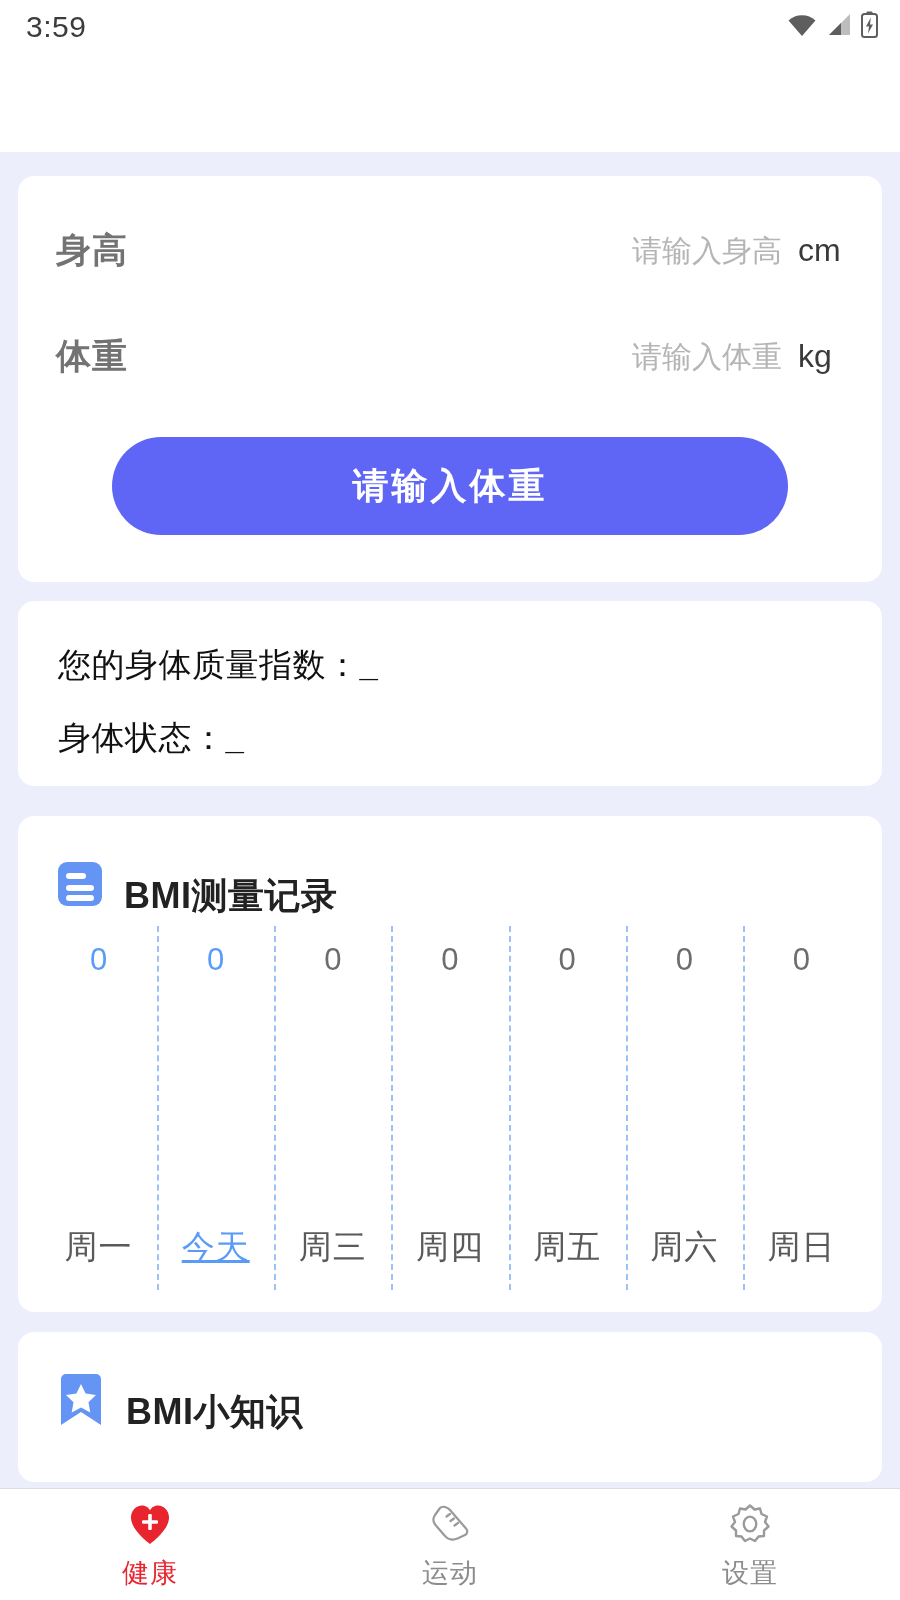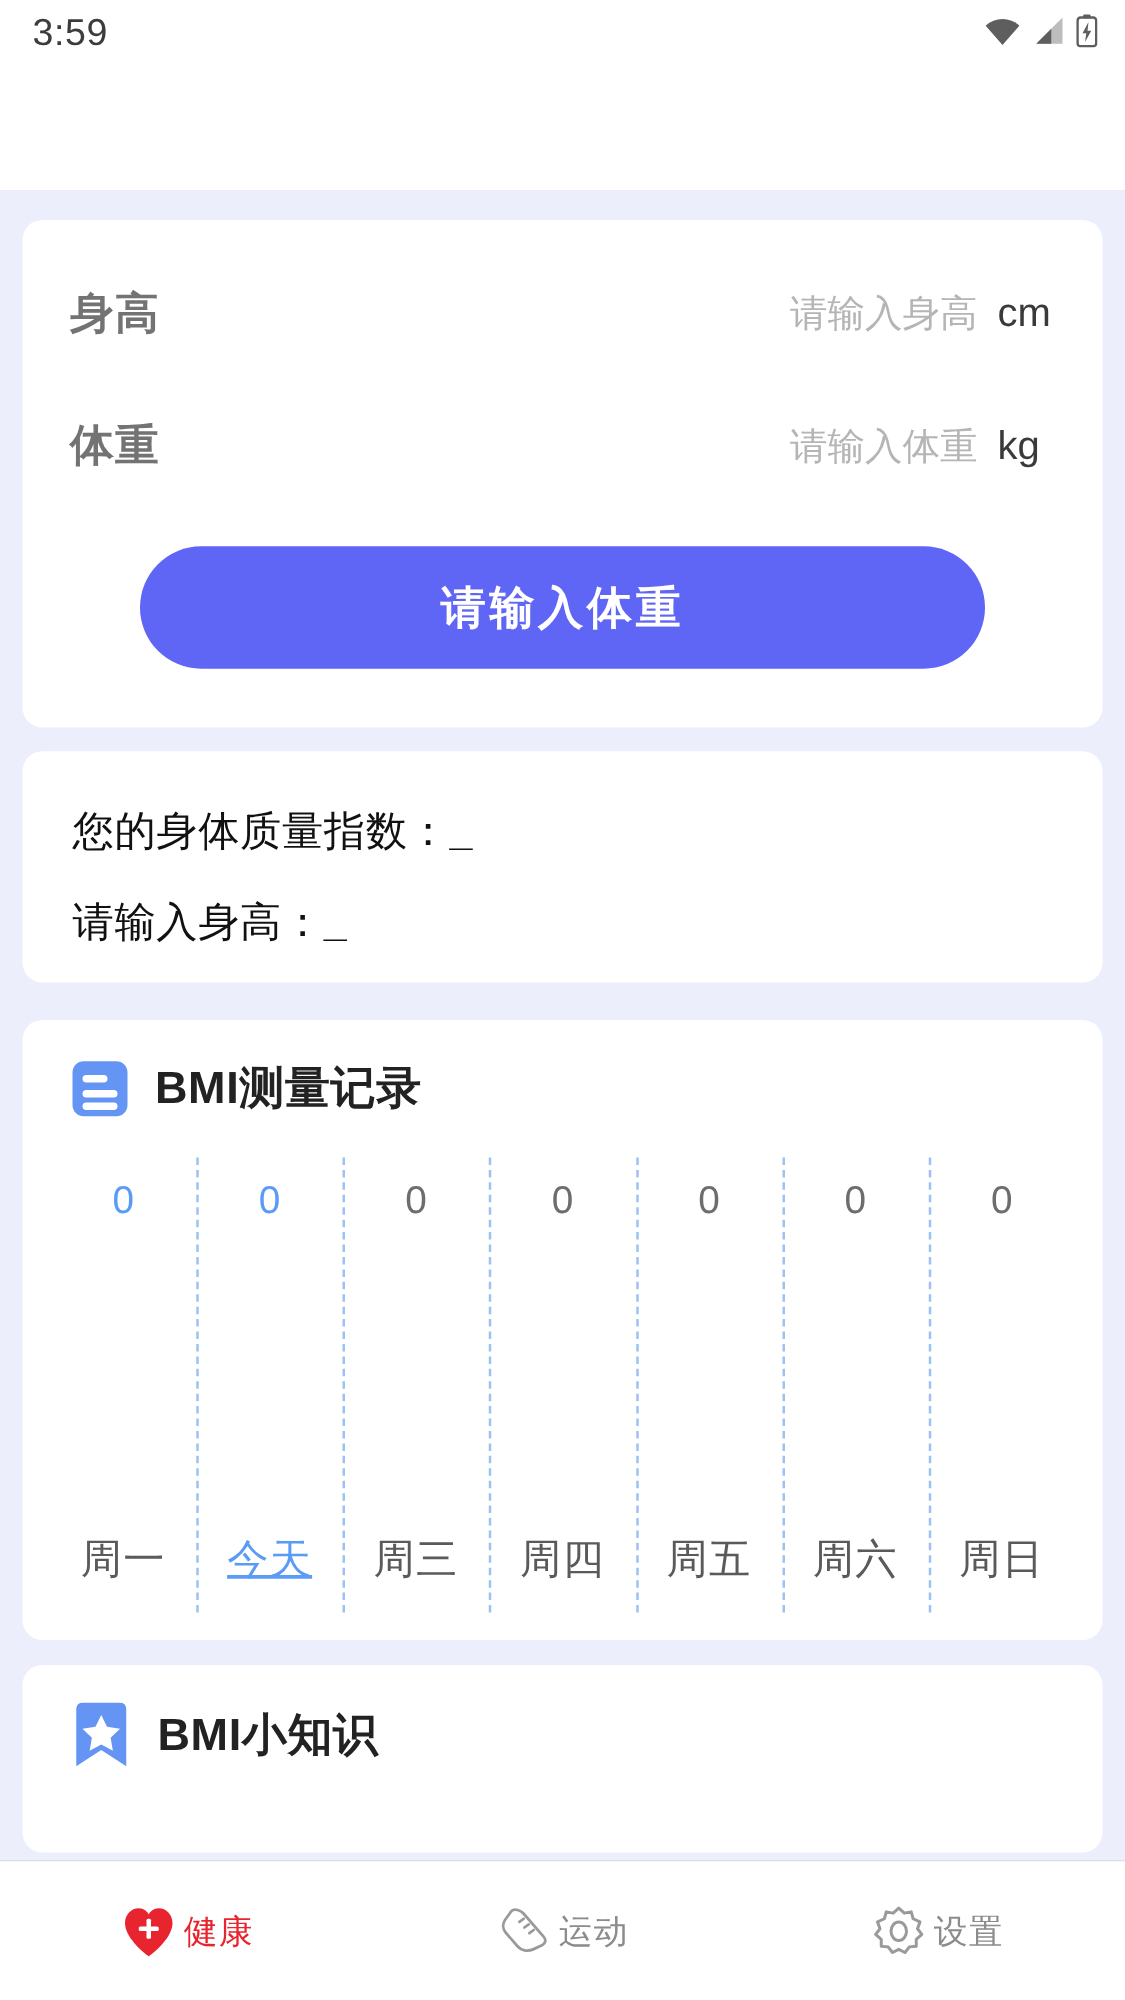--- a/index.html
+++ b/index.html
@@ -74,21 +74,21 @@
   #result-state { top:115px; }
   .result-value { font-weight:bold; }
 
   
   #card-chart { top:816px; height:496px; }
   .card-head {
     position:absolute; left:40px; top:30px;
     display:flex; align-items:center; gap:22px;
   }
   .card-head .title {
-    font-size:36px; font-weight:bold; color:#222; letter-spacing:0.5px;
+    font-size:36px; font-weight:bold; color:#222; letter-spacing:0.5px;margin-top:26px;
   }
   .ic-list {
     width:44px; height:44px; background:#6495F5; border-radius:9px;
     position:relative; flex:none;
   }
   .ic-list i {
     position:absolute; left:8px; background:#ffffff; border-radius:3px;
     height:6px; display:block;
   }
   .ic-list i:nth-child(1) { top:11px; width:20px; }
@@ -122,21 +122,21 @@
     width:46px; height:52px; flex:none;
   }
 
   
   .tabbar {
     position:absolute; left:0; bottom:0; width:900px; height:112px;
     background:#ffffff; border-top:1px solid #dddddd;
     display:flex;
   }
   .tab {
-    flex:1 1 0; display:flex; flex-direction:row;
+    flex:1 1 0; display:flex; flex-direction:column;
     align-items:center; justify-content:center; gap:6px; cursor:pointer;
   }
   .tab .tab-label { font-size:27px; color:#8c8c8c; letter-spacing:1px; }
   .tab.active .tab-label { color:#E8252F; }
   .tab-ico { height:50px; display:flex; align-items:center; justify-content:center; }
 </style>
 </head>
 <body>
 
 <div id="app">
@@ -175,21 +175,21 @@
       </span>
     </div>
     <button id="btn-calc">请输入体重</button>
   </div>
 
   <div class="card" id="card-result">
     <div class="result-line" id="result-bmi">
       <span>您的身体质量指数：</span><span class="result-value">_</span>
     </div>
     <div class="result-line" id="result-state">
-      <span>请输入身高：</span><span class="result-value">_</span>
+      <span>身体状态：</span><span class="result-value">_</span>
     </div>
   </div>
 
   <div class="card" id="card-chart">
     <div class="card-head">
       <span class="ic-list">
           <i></i>
           <i></i>
           <i></i>
         </span>

